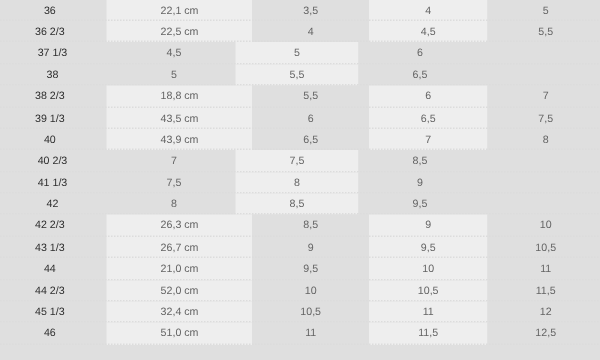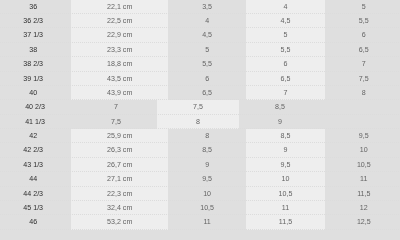--- a/index.html
+++ b/index.html
@@ -71,29 +71,27 @@
       <div class="row">
         <div class="cell c0">36 2/3</div>
         <div class="cell c1">22,5 cm</div>
         <div class="cell c2">4</div>
         <div class="cell c3">4,5</div>
         <div class="cell c4">5,5</div>
         <div class="sep"></div>
       </div>
       <div class="row">
         <div class="cell c0">37 1/3</div>
-        <div class="cell c1">22,9 cm</div>
         <div class="cell c2">4,5</div>
         <div class="cell c3">5</div>
         <div class="cell c4">6</div>
         <div class="sep"></div>
       </div>
       <div class="row">
         <div class="cell c0">38</div>
-        <div class="cell c1">23,3 cm</div>
         <div class="cell c2">5</div>
         <div class="cell c3">5,5</div>
         <div class="cell c4">6,5</div>
         <div class="sep"></div>
       </div>
       <div class="row">
         <div class="cell c0">38 2/3</div>
         <div class="cell c1">18,8 cm</div>
         <div class="cell c2">5,5</div>
         <div class="cell c3">6</div>
@@ -125,21 +123,20 @@
       </div>
       <div class="row">
         <div class="cell c0">41 1/3</div>
         <div class="cell c2">7,5</div>
         <div class="cell c3">8</div>
         <div class="cell c4">9</div>
         <div class="sep"></div>
       </div>
       <div class="row">
         <div class="cell c0">42</div>
-        <div class="cell c1">25,9 cm</div>
         <div class="cell c2">8</div>
         <div class="cell c3">8,5</div>
         <div class="cell c4">9,5</div>
         <div class="sep"></div>
       </div>
       <div class="row">
         <div class="cell c0">42 2/3</div>
         <div class="cell c1">26,3 cm</div>
         <div class="cell c2">8,5</div>
         <div class="cell c3">9</div>
@@ -149,44 +146,44 @@
       <div class="row">
         <div class="cell c0">43 1/3</div>
         <div class="cell c1">26,7 cm</div>
         <div class="cell c2">9</div>
         <div class="cell c3">9,5</div>
         <div class="cell c4">10,5</div>
         <div class="sep"></div>
       </div>
       <div class="row">
         <div class="cell c0">44</div>
-        <div class="cell c1">27,1 cm</div>
+        <div class="cell c1">21,0 cm</div>
         <div class="cell c2">9,5</div>
         <div class="cell c3">10</div>
         <div class="cell c4">11</div>
         <div class="sep"></div>
       </div>
       <div class="row">
         <div class="cell c0">44 2/3</div>
-        <div class="cell c1">22,3 cm</div>
+        <div class="cell c1">52,0 cm</div>
         <div class="cell c2">10</div>
         <div class="cell c3">10,5</div>
         <div class="cell c4">11,5</div>
         <div class="sep"></div>
       </div>
       <div class="row">
         <div class="cell c0">45 1/3</div>
         <div class="cell c1">32,4 cm</div>
         <div class="cell c2">10,5</div>
         <div class="cell c3">11</div>
         <div class="cell c4">12</div>
         <div class="sep"></div>
       </div>
       <div class="row">
         <div class="cell c0">46</div>
-        <div class="cell c1">53,2 cm</div>
+        <div class="cell c1">51,0 cm</div>
         <div class="cell c2">11</div>
         <div class="cell c3">11,5</div>
         <div class="cell c4">12,5</div>
         <div class="sep"></div>
       </div>
     </div>
   </div>
 
 </body></html>

